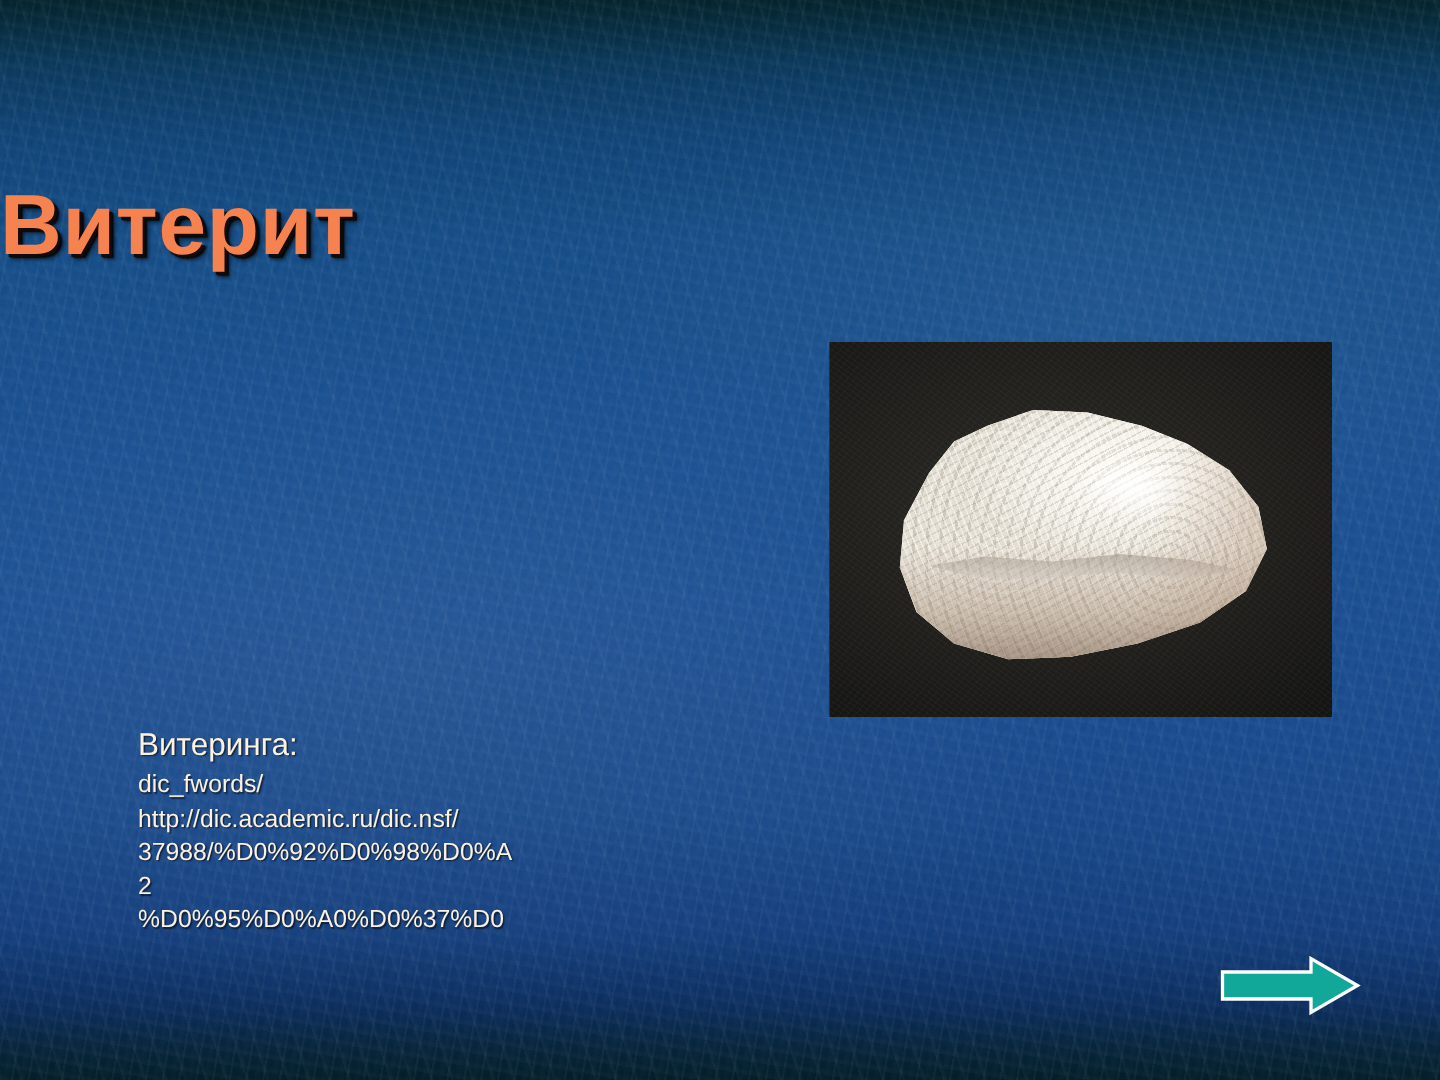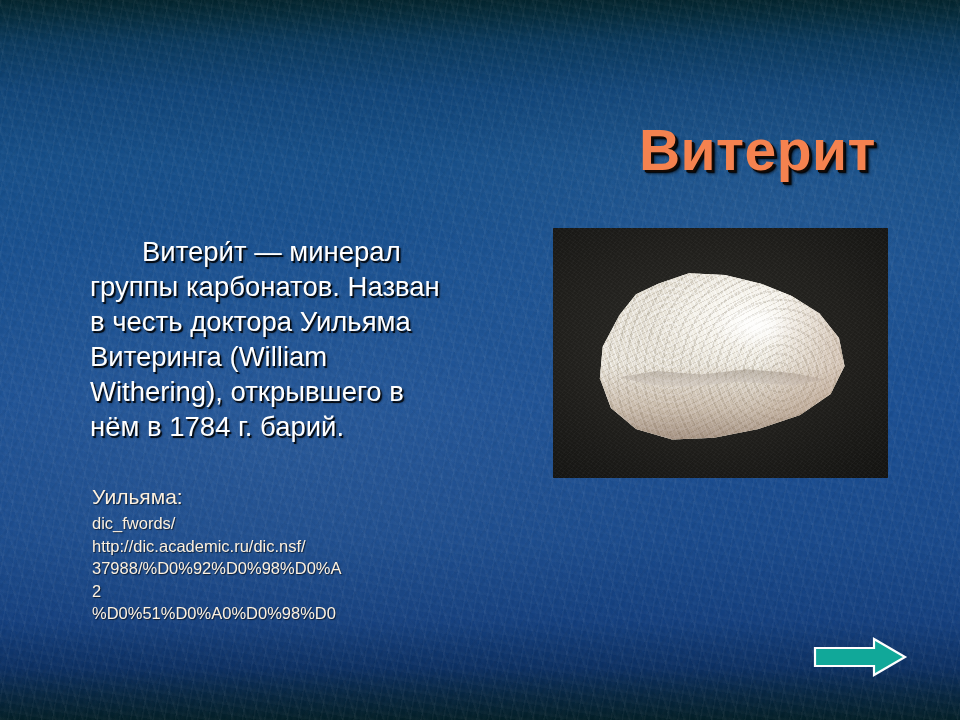--- a/index.html
+++ b/index.html
@@ -79,21 +79,21 @@
         rgba(0,0,0,0) 10px);
     opacity: 0.7;
   }
 
   
   .title {
     position: absolute;
     left: 0;
     top: 78px;
     width: 876px;
-    text-align: right;
+    text-align: left;
     z-index: 5;
     font-size: 57px;
     line-height: 68px;
     color: #f5824f;
     letter-spacing: 0.5px;
     text-shadow:
       2px 2px 0 #120a06,
       3px 3px 1px rgba(0,0,0,0.85),
       4px 4px 3px rgba(0,0,0,0.5);
   }
@@ -237,29 +237,28 @@
     z-index: 6;
   }
 </style>
 </head>
 <body>
 
 <div id="slide">
 
   <h1 class="title">Витерит</h1>
 
-  <p class="body-text">Витери́т — минерал группы карбонатов. Назван в честь доктора Уильяма Витеринга (William Withering), открывшего в нём в 1784 г. барий.</p>
-
-  <div class="source-label">Уильяма:</div>
+
+  <div class="source-label">Витеринга:</div>
 
   <div class="source-url">
     <span>dic_fwords/</span>
     <span>http://dic.academic.ru/dic.nsf/</span>
     <span>37988/%D0%92%D0%98%D0%A2</span>
-    <span>%D0%51%D0%A0%D0%98%D0</span>
+    <span>%D0%95%D0%A0%D0%37%D0</span>
   </div>
 
   <div class="photo-frame">
     <div class="photo-bg"></div>
     <div class="specimen">
       <div class="spec-body"></div>
       <div class="spec-grain"></div>
       <div class="spec-crack"></div>
       <div class="spec-glint"></div>
       <div class="spec-shade"></div>

